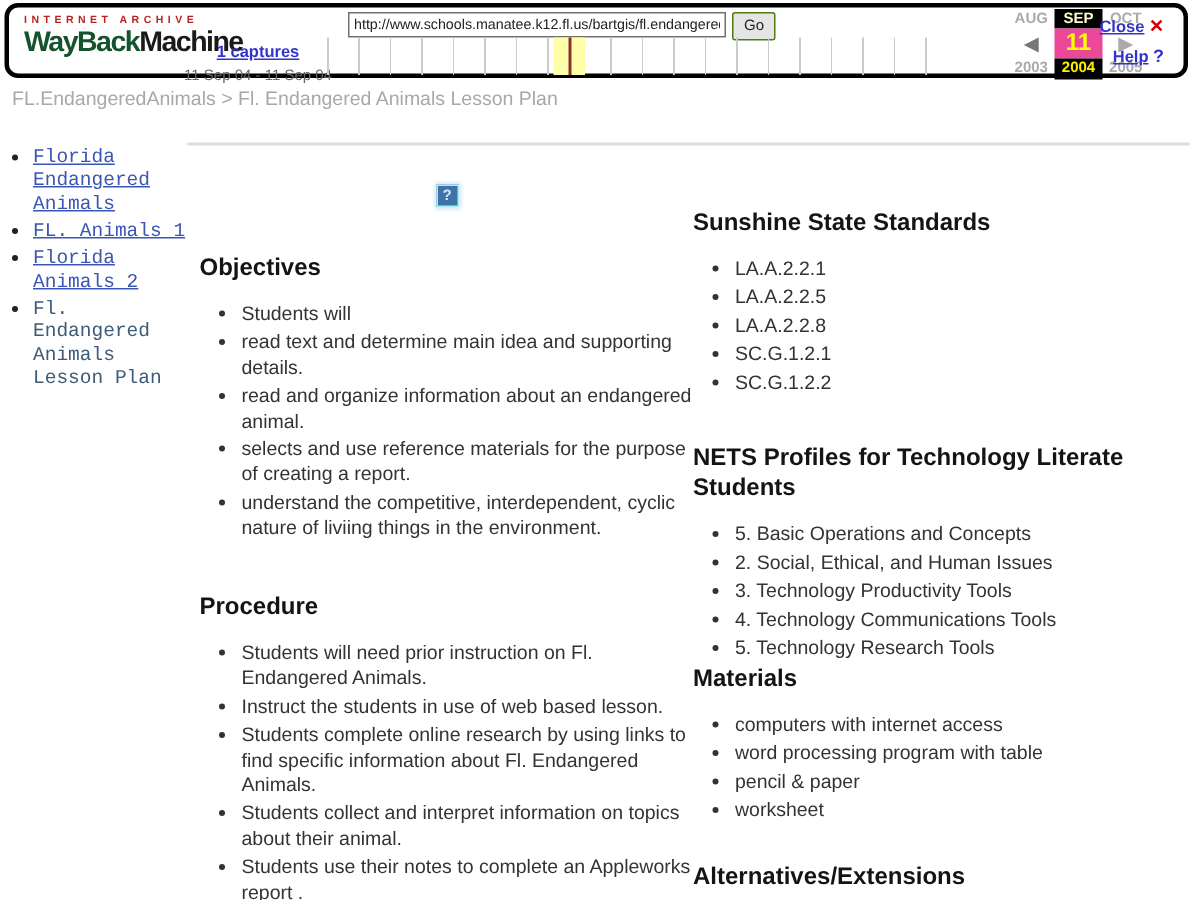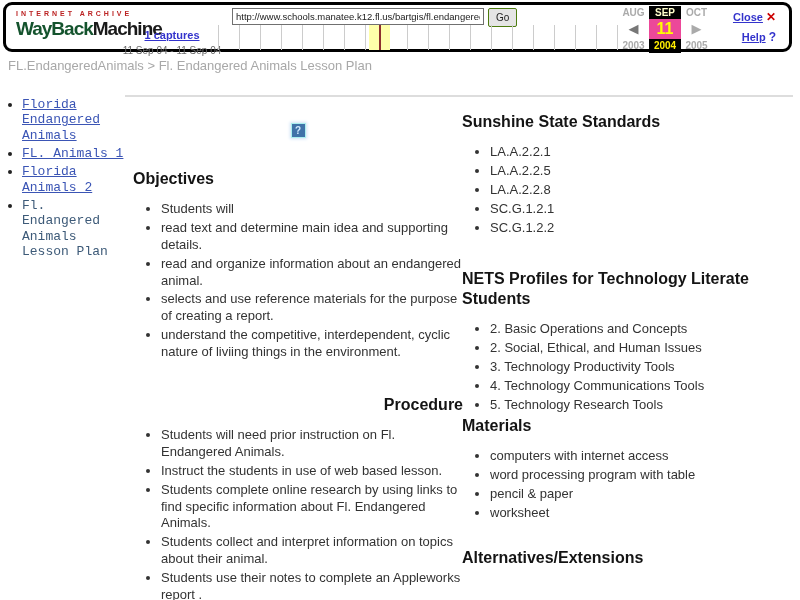--- a/index.html
+++ b/index.html
@@ -35,21 +35,21 @@
     background:#e5e5e5; border:1px solid #4d7c0f; border-radius:2px; color:#222; cursor:pointer;
   }
 
   .wm-ticks {
     position:absolute; left:212px; top:20px; width:418px; height:25px;
     background:repeating-linear-gradient(to right, #ccc 0, #ccc 1px, transparent 1px, transparent 21px);
   }
   .wm-highlight { position:absolute; left:151px; top:0; width:21px; height:25px; background:#ffffaa; cursor:pointer; }
   .wm-capline { position:absolute; left:10px; top:0; width:2px; height:25px; background:#8e2f2f; }
 
-  .wm-datenav { position:absolute; left:612px; top:1px; width:94px; }
+  .wm-datenav { position:absolute; left:666px; top:1px; width:94px; }
   .dn-grid { display:grid; grid-template-columns:31px 32px 31px; grid-template-rows:13px 20px 14px; text-align:center; }
   .dn-cell { font-size:10px; font-weight:bold; color:#aaa; line-height:13px; }
   .dn-cell.active { background:#000; }
   .dn-month.active { color:#ffffcc; }
   .dn-year.active { color:#ffee00; line-height:14px; }
   .dn-day { color:#ffff00; background:#ec4899; font-size:16px; font-weight:bold; line-height:20px; }
   .dn-arrow { font-size:13px; line-height:20px; cursor:pointer; }
   .dn-arrow.prev { color:#777; }
   .dn-arrow.next { color:#aaa; }
 
@@ -76,22 +76,22 @@
 
   .broken-img {
     width:15px; height:15px; margin:26px auto 0;
     background:#3f72a8; border:1px solid #aee;
     color:#cfe8ff; font-size:10px; font-weight:bold; text-align:center; line-height:14px;
     box-shadow:0 0 3px 1px #cfe2f5;
   }
 
   h2 { font-size:16px; font-weight:bold; color:#141414; margin:0; line-height:1.25; }
   .col-left h2.objectives { margin-top:31px; }
-  .col-left h2.procedure { margin-top:34px;text-align:right; }
-  .col-right h2.standards { margin-top:15px; }
+  .col-left h2.procedure { margin-top:34px; }
+  .col-right h2.standards { margin-top:42px; }
   .col-right h2.nets { margin-top:33px; }
   .col-right h2.materials { }
   .col-right h2.alternatives { margin-top:27px; }
 
   .content-list { margin:12px 0 0; padding-left:28px; list-style:disc; }
   .content-list li { font-size:13px; line-height:1.3; color:#333; margin-bottom:2px; min-height:1.15em; }
 </style>
 </head>
 <body>
 
@@ -184,21 +184,21 @@
     <ul class="content-list">
         <li>LA.A.2.2.1</li>
         <li>LA.A.2.2.5</li>
         <li>LA.A.2.2.8</li>
         <li>SC.G.1.2.1</li>
         <li>SC.G.1.2.2</li>
       </ul>
 
     <h2 class="nets">NETS Profiles for Technology Literate Students</h2>
     <ul class="content-list">
-        <li>2. Basic Operations and Concepts</li>
+        <li>5. Basic Operations and Concepts</li>
         <li>2. Social, Ethical, and Human Issues</li>
         <li>3. Technology Productivity Tools</li>
         <li>4. Technology Communications Tools</li>
         <li>5. Technology Research Tools</li>
       </ul>
 
     <h2 class="materials">Materials</h2>
     <ul class="content-list">
         <li>computers with internet access</li>
         <li>word processing program with table</li>

